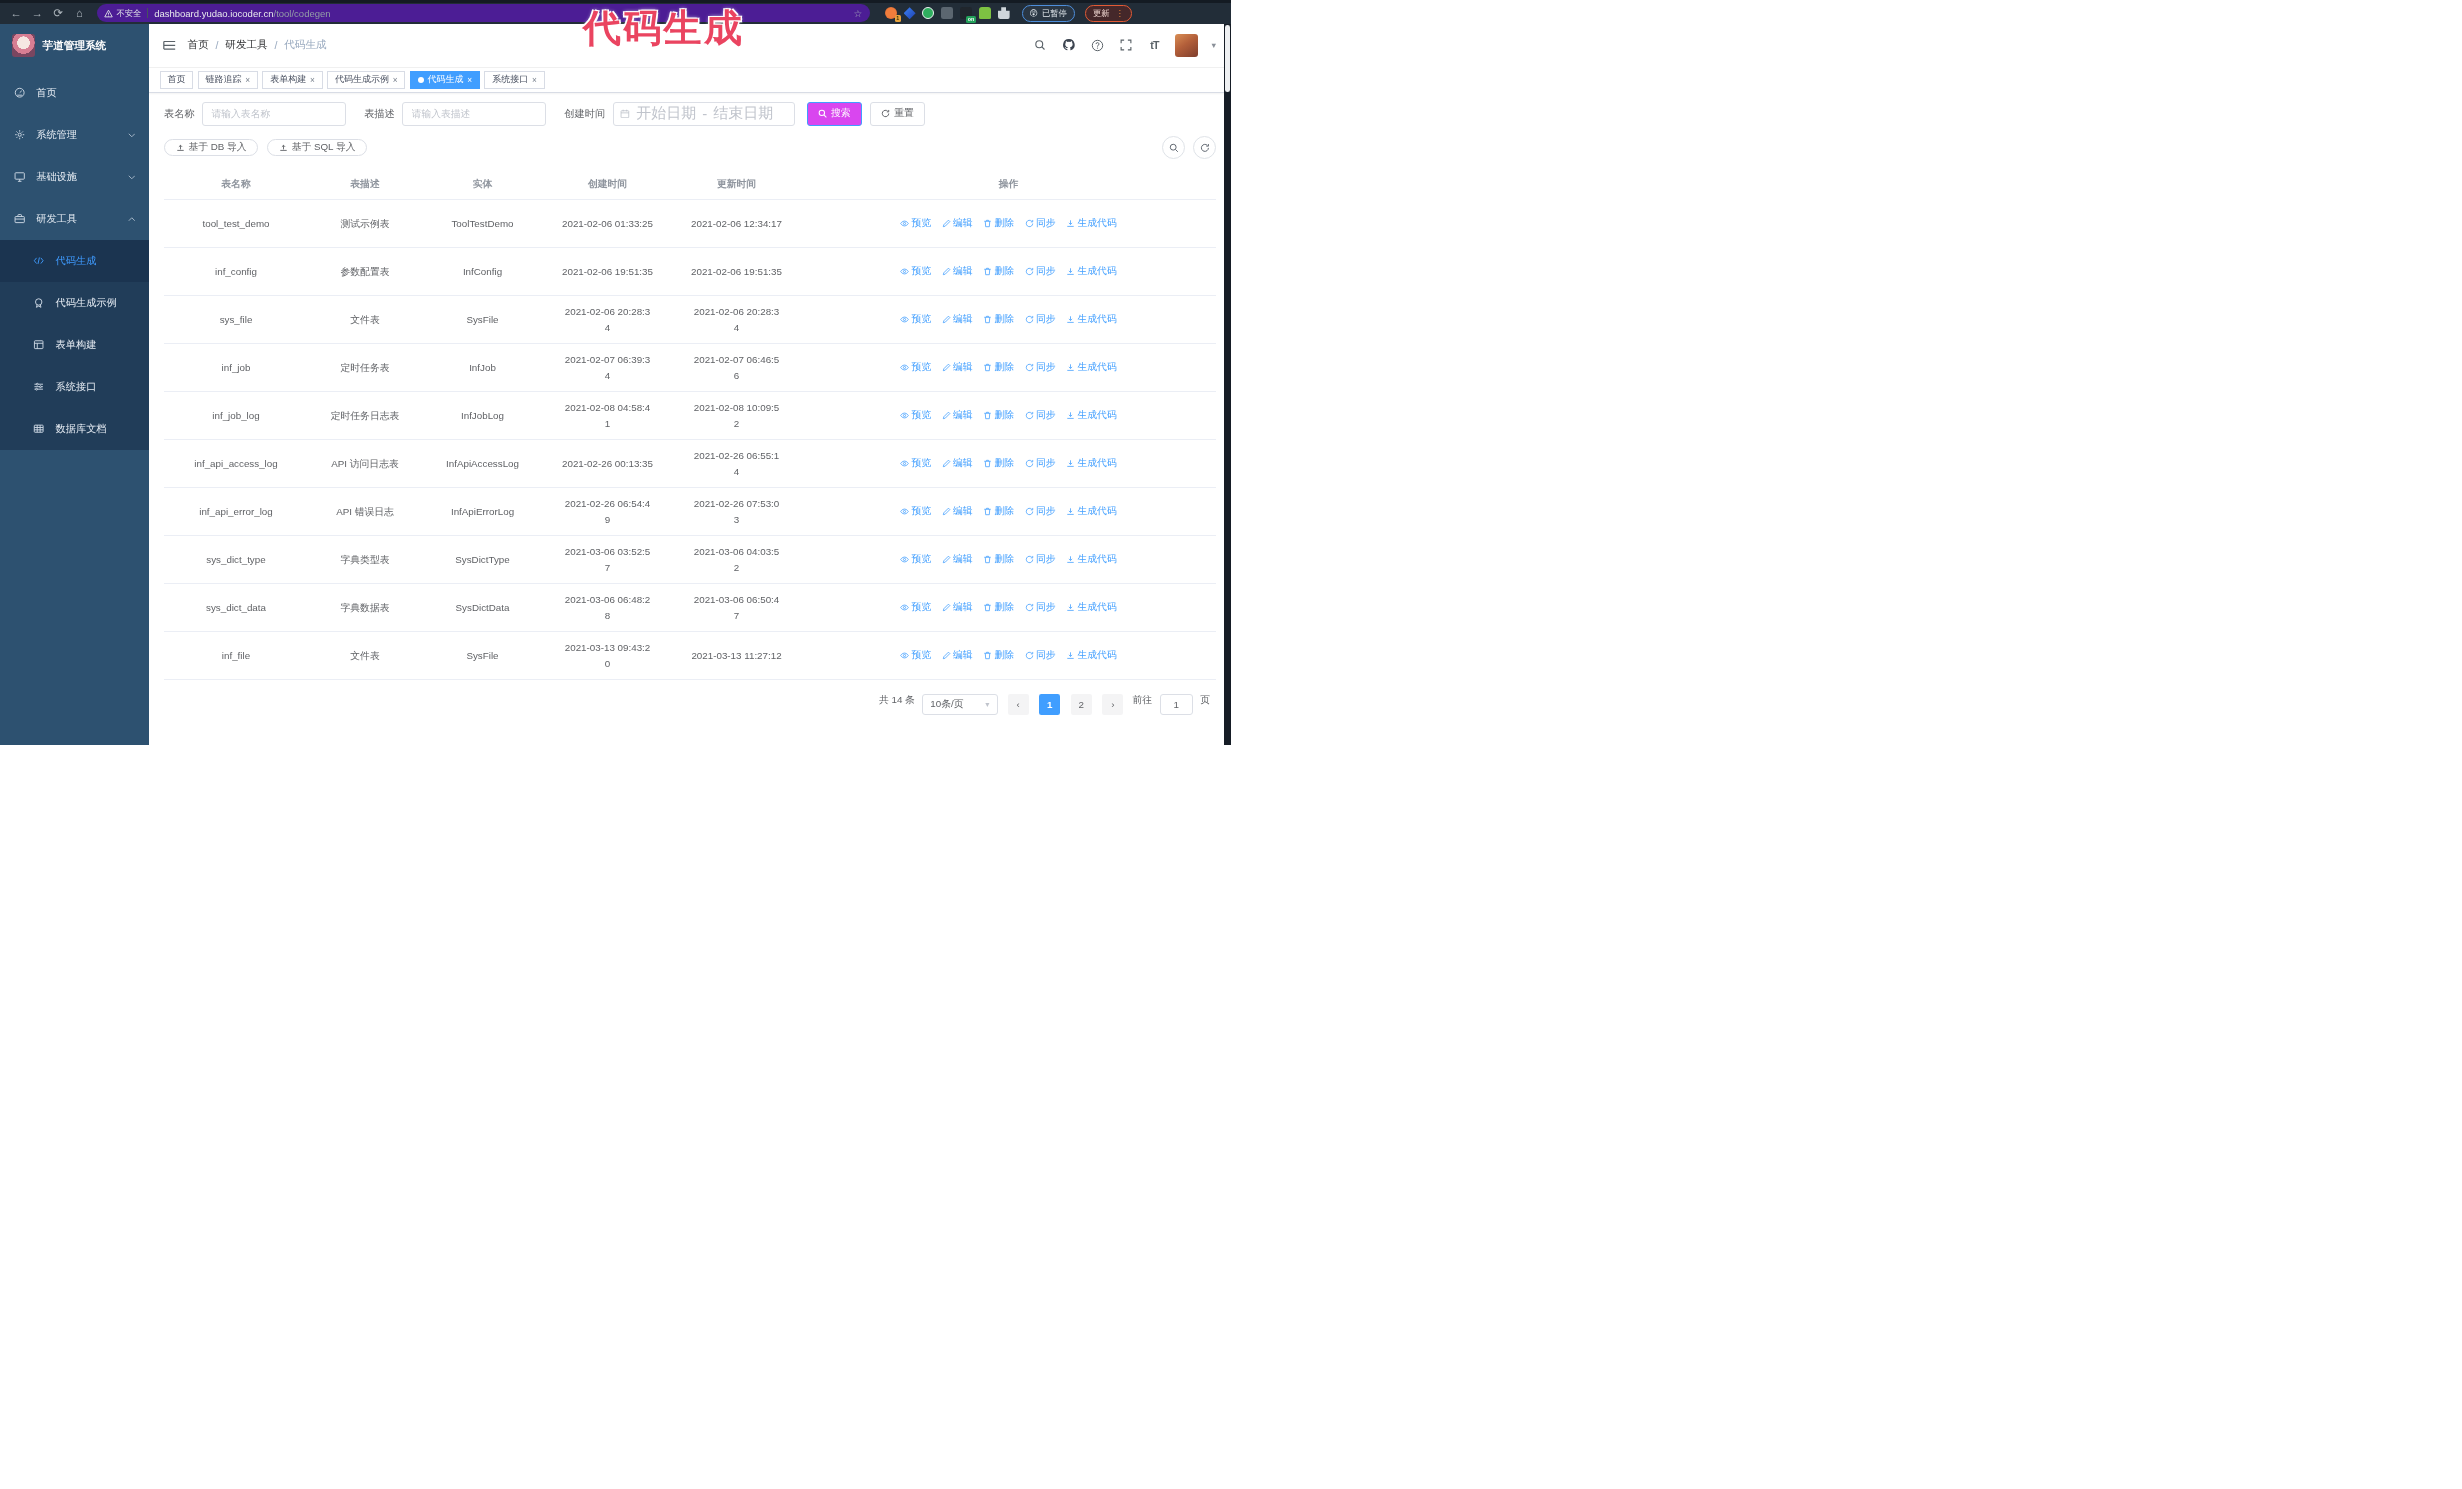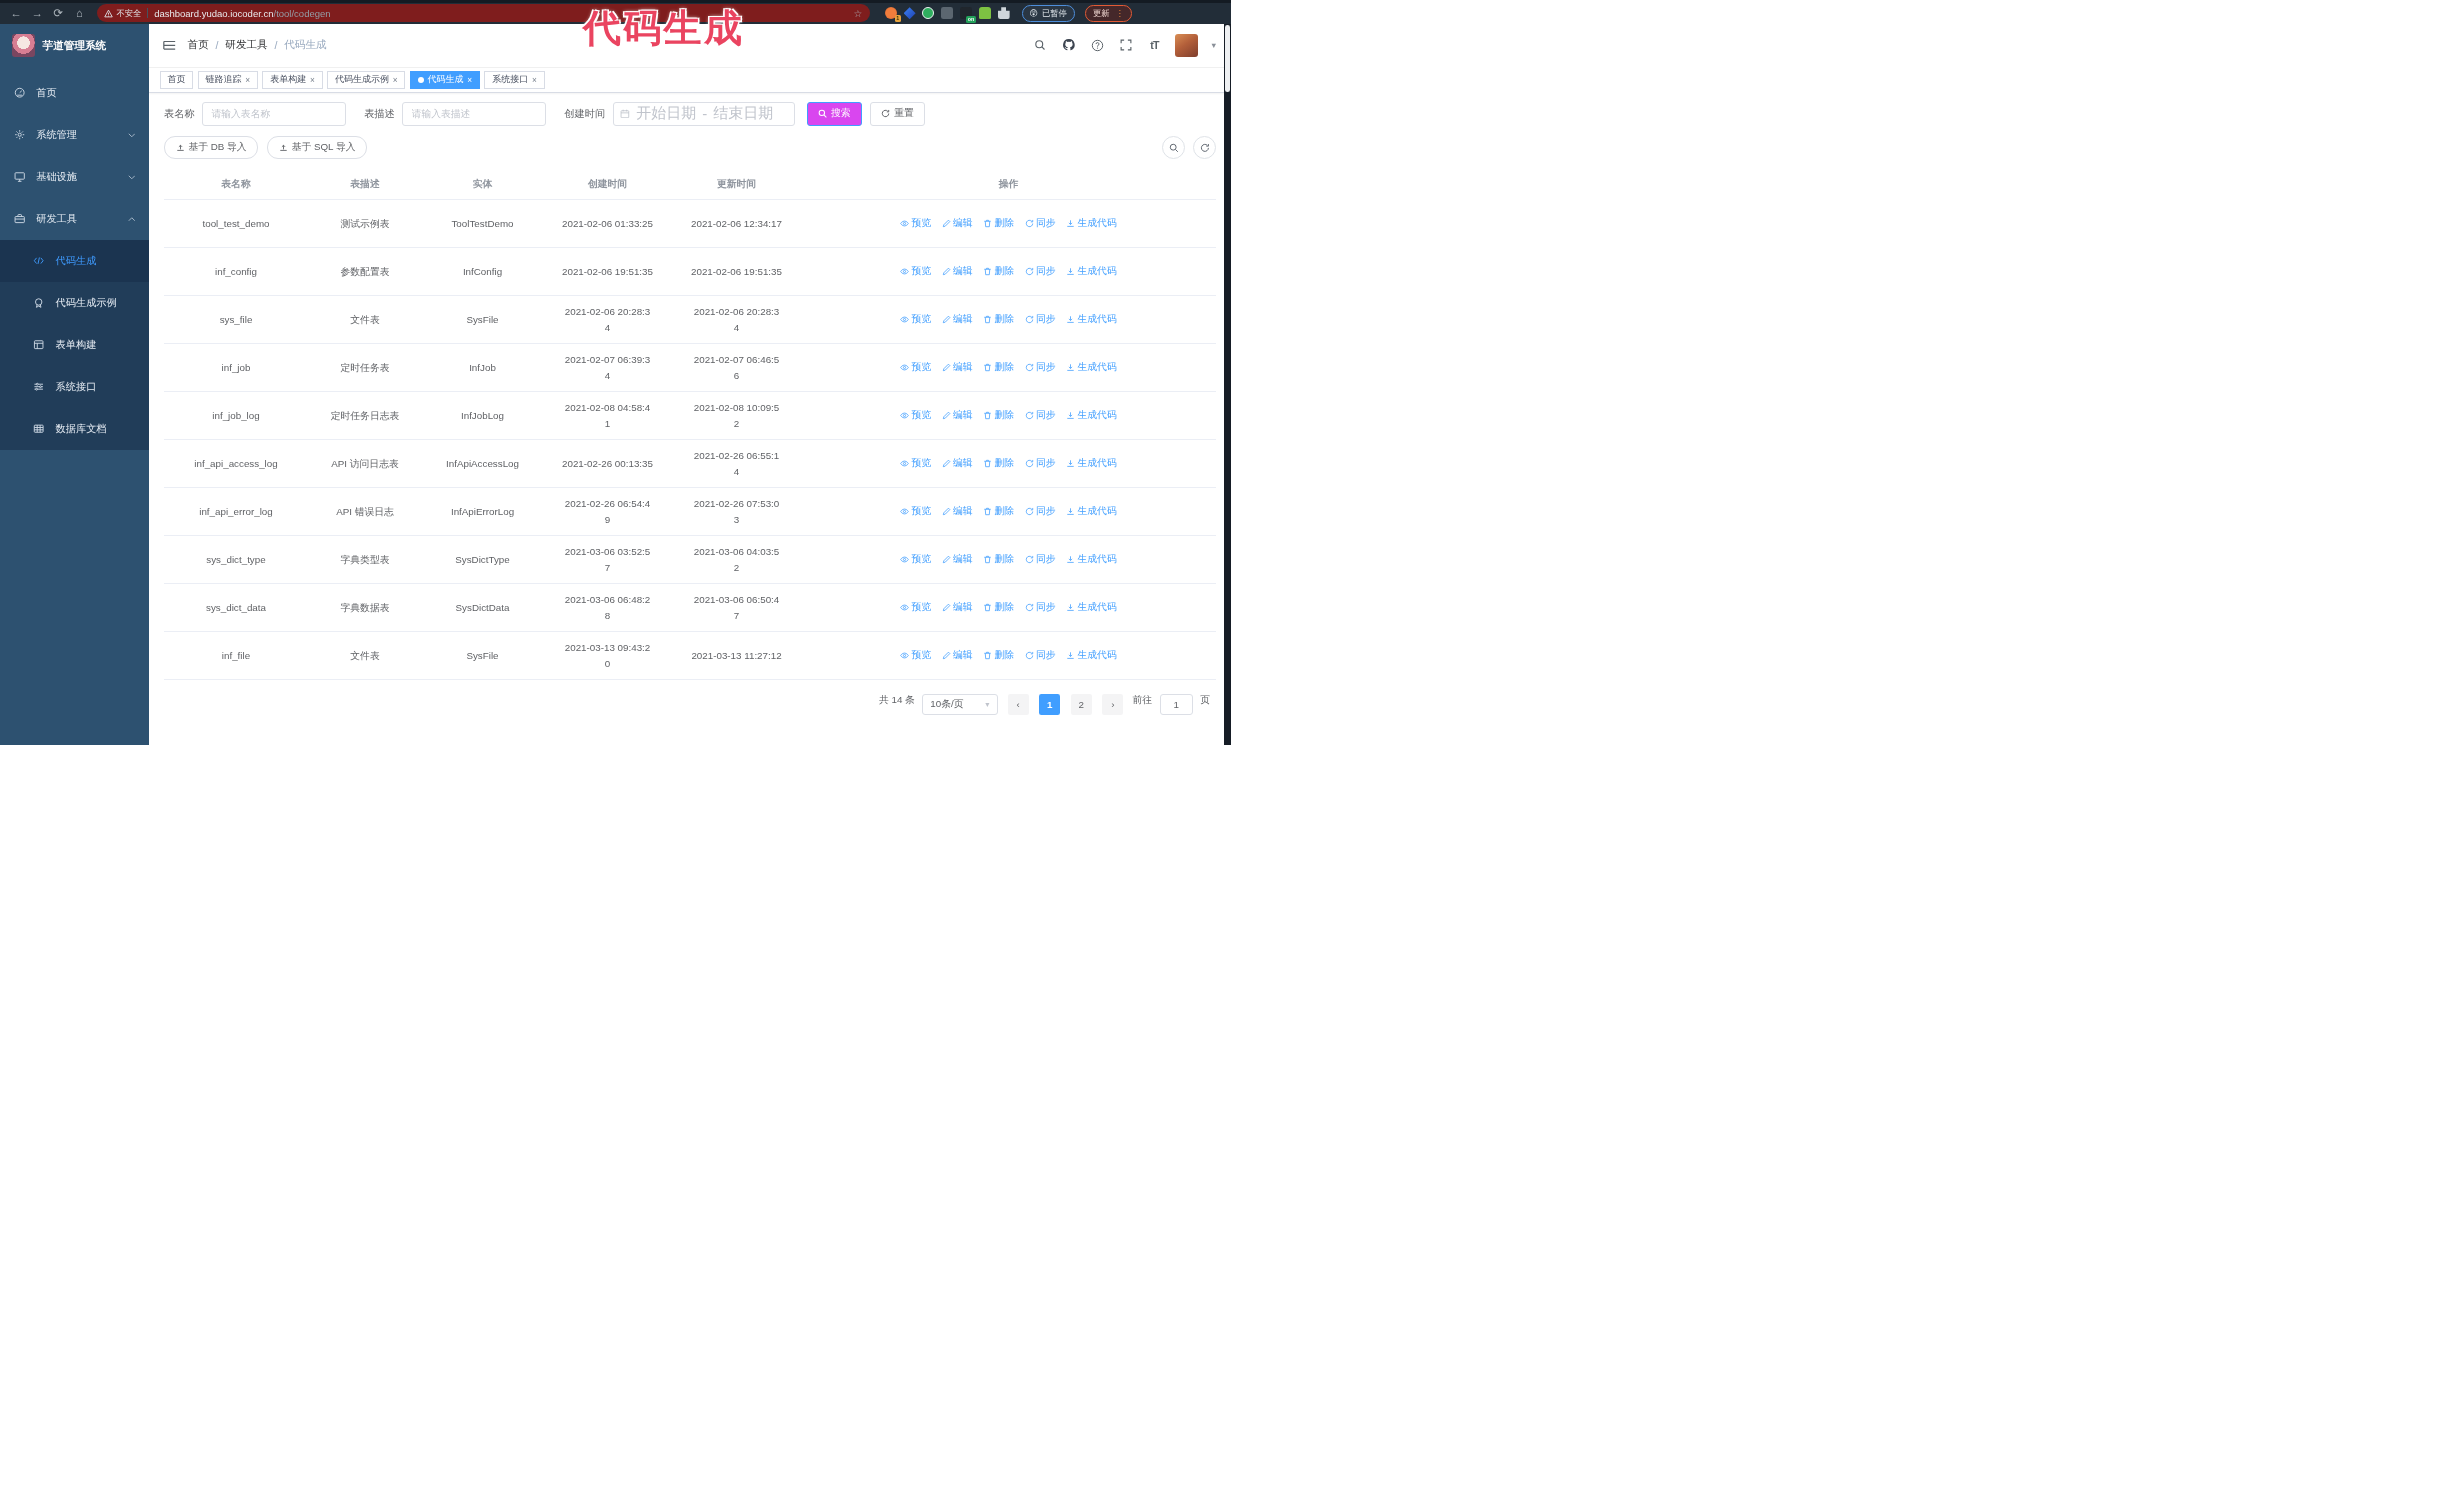--- a/index.html
+++ b/index.html
@@ -5,21 +5,21 @@
   * { margin:0; padding:0; box-sizing:border-box; }
   html,body { width:1231px; height:745px; overflow:hidden;
     font-family:"Liberation Sans","DejaVu Sans",sans-serif; background:#fff; }
   .screen { position:relative; width:1231px; height:745px; }
 
   
   .browser { height:23.5px; background:#222d38; display:flex; align-items:center;
     padding:0 7.6px; border-top:3px solid #141b23; gap:4.5px; }
   .bnav { color:#aeb6bd; font-size:11.4px; width:16.7px; height:16.7px; display:flex;
     align-items:center; justify-content:center; border-radius:50%; flex:none; }
-  .urlbar { flex:1; max-width:773px; height:18px; background:#7f1d1d; border-radius:9px;
+  .urlbar { flex:1; max-width:773px; height:18px; background:#4c1d95; border-radius:9px;
     display:flex; align-items:center; padding:0 7.6px; margin:0 4.5px; color:#e8eaed; font-size:9.5px; }
   .warn { color:#dfe3e6; font-size:8.3px; display:flex; align-items:center; gap:3px; white-space:nowrap; }
   .urlsep { width:0.8px; height:9.8px; background:#46525d; margin:0 6px; }
   .host { color:#e8eaed; white-space:nowrap; }
   .path { color:#949ea7; white-space:nowrap; }
   .star { margin-left:auto; color:#aeb6bd; font-size:9.8px; }
   .exts { display:flex; align-items:center; gap:6.8px; margin-left:6px; }
   .ext { width:12px; height:12px; border-radius:3px; position:relative; flex:none; }
   .ext .badge { position:absolute; right:-3.8px; bottom:-3px; background:#e8a33d; color:#3d2c05;
     font-size:5.3px; line-height:6.8px; padding:0 1.5px; border-radius:1.5px; font-weight:bold; }
@@ -84,21 +84,21 @@
     font-family:"Liberation Sans","DejaVu Sans",sans-serif; }
   .tinput::placeholder { color:#c0c4cc; }
   .gap24 { width:18px; } .gap16 { width:12px; }
   .daterange { width:182px; height:24px; border:0.8px solid #dcdfe6; border-radius:3px;
     display:flex; align-items:center; padding:0 6.8px; gap:6px; color:#c0c4cc; font-size:15px; background:#fff; }
   .daterange .dsep { color:#c0c4cc; }
   .btn { height:24px; border-radius:3px; font-size:9.8px; display:inline-flex; align-items:center;
     gap:3.8px; padding:0 10.6px; cursor:pointer; border:0.8px solid #dcdfe6; background:#fff; color:#606266; white-space:nowrap; }
   .btn.primary { background:#d946ef; border-color:#409eff; color:#fff; }
   .toolbar { margin-top:10.6px; display:flex; align-items:center; }
-  .btn.plain { height:23px;border-radius:11px; }
+  .btn.plain { height:17px;border-radius:11px; }
   .toolbar .spacer { flex:1; }
   .circlebtn { width:23px; height:23px; border-radius:50%; border:0.8px solid #dfe3e8; background:#fff;
     color:#5f6670; display:flex; align-items:center; justify-content:center; margin-left:7.6px; cursor:pointer; }
 
   
   .table { margin-top:9px; font-size:9.8px; color:#606266; }
   .trow { display:flex; align-items:center; border-bottom:0.8px solid #ebeef5; }
   .thead { height:32px; color:#8f959e; font-weight:bold; }
   .tdrow { height:48px; }
   .col { text-align:center; white-space:pre-line; line-height:16px; }

